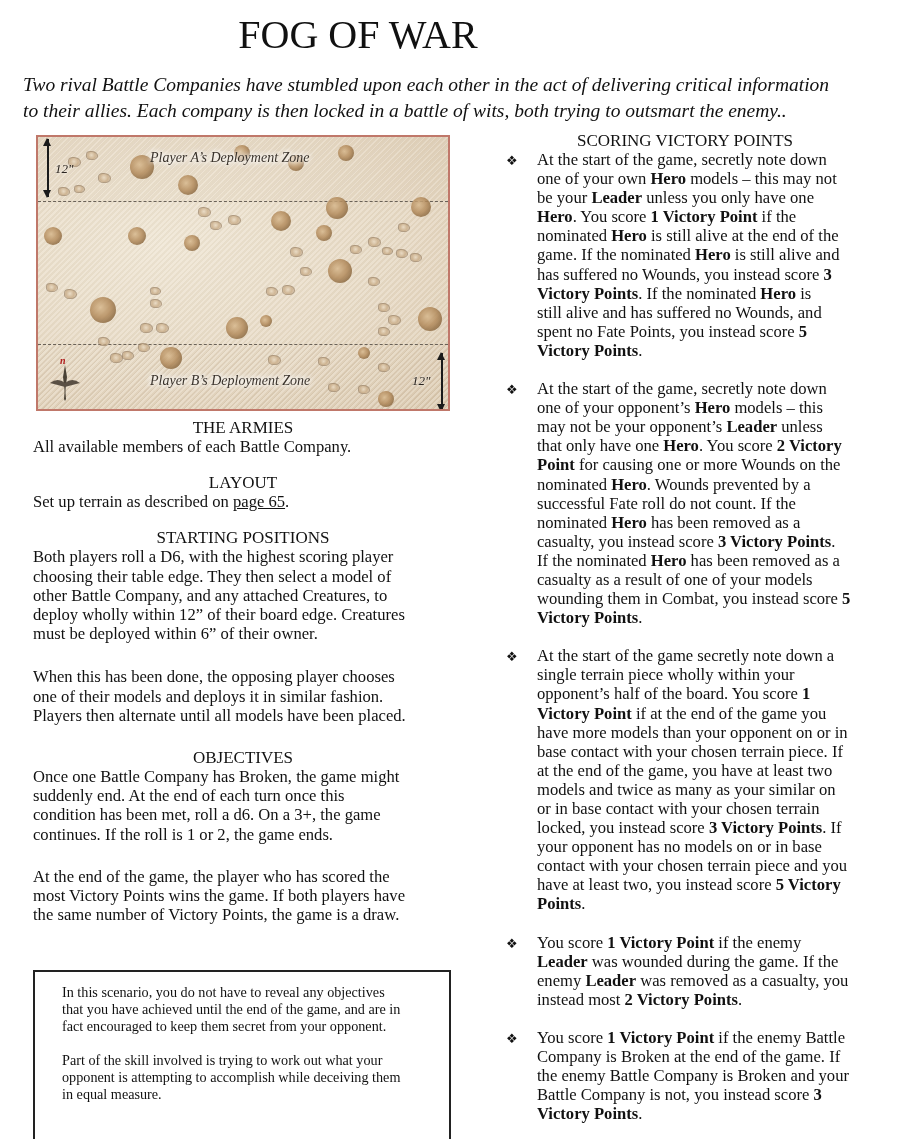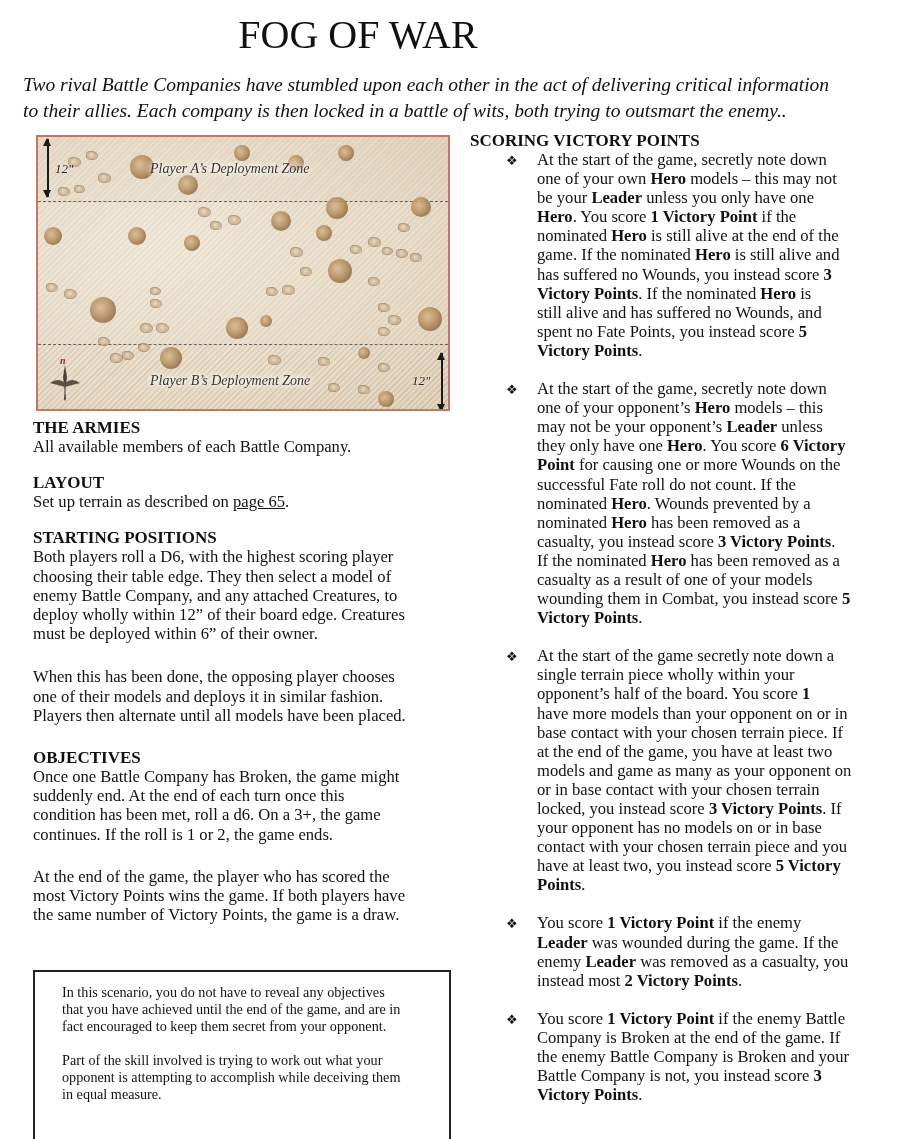--- a/index.html
+++ b/index.html
@@ -63,21 +63,21 @@
   .map .compass {
     position: absolute; left: 10px; top: 222px; width: 34px; height: 40px;
   }
   .map .compass .n {
     position: absolute; left: 12px; top: -4px; font-size: 10px; font-style: italic;
     color: #b01c1c; font-weight: bold;
   }
 
   .left { position: absolute; left: 33px; top: 418px; width: 420px; }
   .right { position: absolute; left: 470px; top: 131px; width: 430px; }
-  .h { font-weight: bold; font-size: 17px; line-height: 19px; margin: 0; white-space: nowrap; }
+  .h { font-weight: normal; font-size: 17px; line-height: 19px; margin: 0; white-space: nowrap; text-align: center; }
   .p { font-size: 16.6px; line-height: 19.2px; margin: 0; }
   .p .line, .bul .line { display: block; white-space: nowrap; }
   .gap-s { height: 19px; }
   .gap-m { height: 17px; }
   .underline { text-decoration: underline; margin-top: 30px; }
 
   .note-box {
     position: absolute; left: 33px; top: 970px; width: 418px; height: 174px;
     border: 2px solid #222; box-sizing: border-box; padding: 12px 10px 0 27px;
     font-size: 14.2px; line-height: 17px;
@@ -160,21 +160,21 @@
       <div class="rock" style="left: 350px; top: 178px; width: 11px; height: 8px;"></div>
       <div class="rock" style="left: 230px; top: 218px; width: 11px; height: 8px;"></div>
       <div class="rock" style="left: 280px; top: 220px; width: 10px; height: 7px;"></div>
       <div class="rock" style="left: 290px; top: 246px; width: 10px; height: 7px;"></div>
       <div class="rock" style="left: 320px; top: 248px; width: 10px; height: 7px;"></div>
       <div class="rock" style="left: 340px; top: 226px; width: 10px; height: 7px;"></div>
     </div>
 
   <div class="arrow" style="left:9px; top:2px; height:58px;"></div>
   <span class="measure" style="left:17px; top:24px;">12"</span>
-  <span class="zone-label" style="left:112px; top:24px;text-align:right;">Player A’s Deployment Zone</span>
+  <span class="zone-label" style="left:112px; top:13px;text-align:right;">Player A’s Deployment Zone</span>
 
   <div class="arrow" style="left:403px; top:216px; height:58px;"></div>
   <span class="measure" style="left:374px; top:236px;">12"</span>
   <span class="zone-label" style="left:112px; top:236px;">Player B’s Deployment Zone</span>
 
   <div class="compass">
     <span class="n">n</span>
     <svg width="34" height="40" viewBox="0 0 34 40" style="position:absolute;left:0;top:4px;">
       <path d="M17 2 L19 14 L17 30 L15 14 Z" fill="#4a4236"></path>
       <path d="M2 20 Q10 14 17 20 Q24 14 32 20 Q24 22 17 24 Q10 22 2 20 Z" fill="#5a5044"></path>
@@ -193,21 +193,21 @@
   <div class="h">LAYOUT</div>
   <div class="p">
     <span class="line"><span>Set up terrain as described on </span><span class="underline">page 65</span><span>.</span></span>
   </div>
   <div class="gap-m"></div>
 
   <div class="h">STARTING POSITIONS</div>
   <div class="p">
     <span class="line">Both players roll a D6, with the highest scoring player</span>
     <span class="line">choosing their table edge. They then select a model of</span>
-    <span class="line">enemy Battle Company, and any attached Creatures, to</span>
+    <span class="line">other Battle Company, and any attached Creatures, to</span>
     <span class="line">deploy wholly within 12” of their board edge. Creatures</span>
     <span class="line">must be deployed within 6” of their owner.</span>
   </div>
   <div class="gap-s" style="height:24px"></div>
   <div class="p">
     <span class="line">When this has been done, the opposing player chooses</span>
     <span class="line">one of their models and deploys it in similar fashion.</span>
     <span class="line">Players then alternate until all models have been placed.</span>
   </div>
   <div class="gap-s" style="height:23px"></div>
@@ -253,41 +253,42 @@
         <span class="line"><span>still alive and has suffered no Wounds, and</span></span>
         <span class="line"><span>spent no Fate Points, you instead score </span><b>5</b></span>
         <span class="line"><b>Victory Points</b><span>.</span></span>
       </div>
       <div class="bul-gap"></div>
       <div class="bul">
         <span class="glyph">❖</span>
         <span class="line"><span>At the start of the game, secretly note down</span></span>
         <span class="line"><span>one of your opponent’s </span><b>Hero</b><span> models – this</span></span>
         <span class="line"><span>may not be your opponent’s </span><b>Leader</b><span> unless</span></span>
-        <span class="line"><span>they only have one </span><b>Hero</b><span>. You score </span><b>6 Victory</b></span>
+        <span class="line"><span>that only have one </span><b>Hero</b><span>. You score </span><b>2 Victory</b></span>
         <span class="line"><b>Point</b><span> for causing one or more Wounds on the</span></span>
+        <span class="line"><span>nominated </span><b>Hero</b><span>. Wounds prevented by a</span></span>
         <span class="line"><span>successful Fate roll do not count. If the</span></span>
-        <span class="line"><span>nominated </span><b>Hero</b><span>. Wounds prevented by a</span></span>
         <span class="line"><span>nominated </span><b>Hero</b><span> has been removed as a</span></span>
         <span class="line"><span>casualty, you instead score </span><b>3 Victory Points</b><span>.</span></span>
         <span class="line"><span>If the nominated </span><b>Hero</b><span> has been removed as a</span></span>
         <span class="line"><span>casualty as a result of one of your models</span></span>
         <span class="line"><span>wounding them in Combat, you instead score </span><b>5</b></span>
         <span class="line"><b>Victory Points</b><span>.</span></span>
       </div>
       <div class="bul-gap"></div>
       <div class="bul">
         <span class="glyph">❖</span>
         <span class="line"><span>At the start of the game secretly note down a</span></span>
         <span class="line"><span>single terrain piece wholly within your</span></span>
         <span class="line"><span>opponent’s half of the board. You score </span><b>1</b></span>
+        <span class="line"><b>Victory Point</b><span> if at the end of the game you</span></span>
         <span class="line"><span>have more models than your opponent on or in</span></span>
         <span class="line"><span>base contact with your chosen terrain piece. If</span></span>
         <span class="line"><span>at the end of the game, you have at least two</span></span>
-        <span class="line"><span>models and game as many as your opponent on</span></span>
+        <span class="line"><span>models and twice as many as your similar on</span></span>
         <span class="line"><span>or in base contact with your chosen terrain</span></span>
         <span class="line"><span>locked, you instead score </span><b>3 Victory Points</b><span>. If</span></span>
         <span class="line"><span>your opponent has no models on or in base</span></span>
         <span class="line"><span>contact with your chosen terrain piece and you</span></span>
         <span class="line"><span>have at least two, you instead score </span><b>5 Victory</b></span>
         <span class="line"><b>Points</b><span>.</span></span>
       </div>
       <div class="bul-gap"></div>
       <div class="bul">
         <span class="glyph">❖</span>

